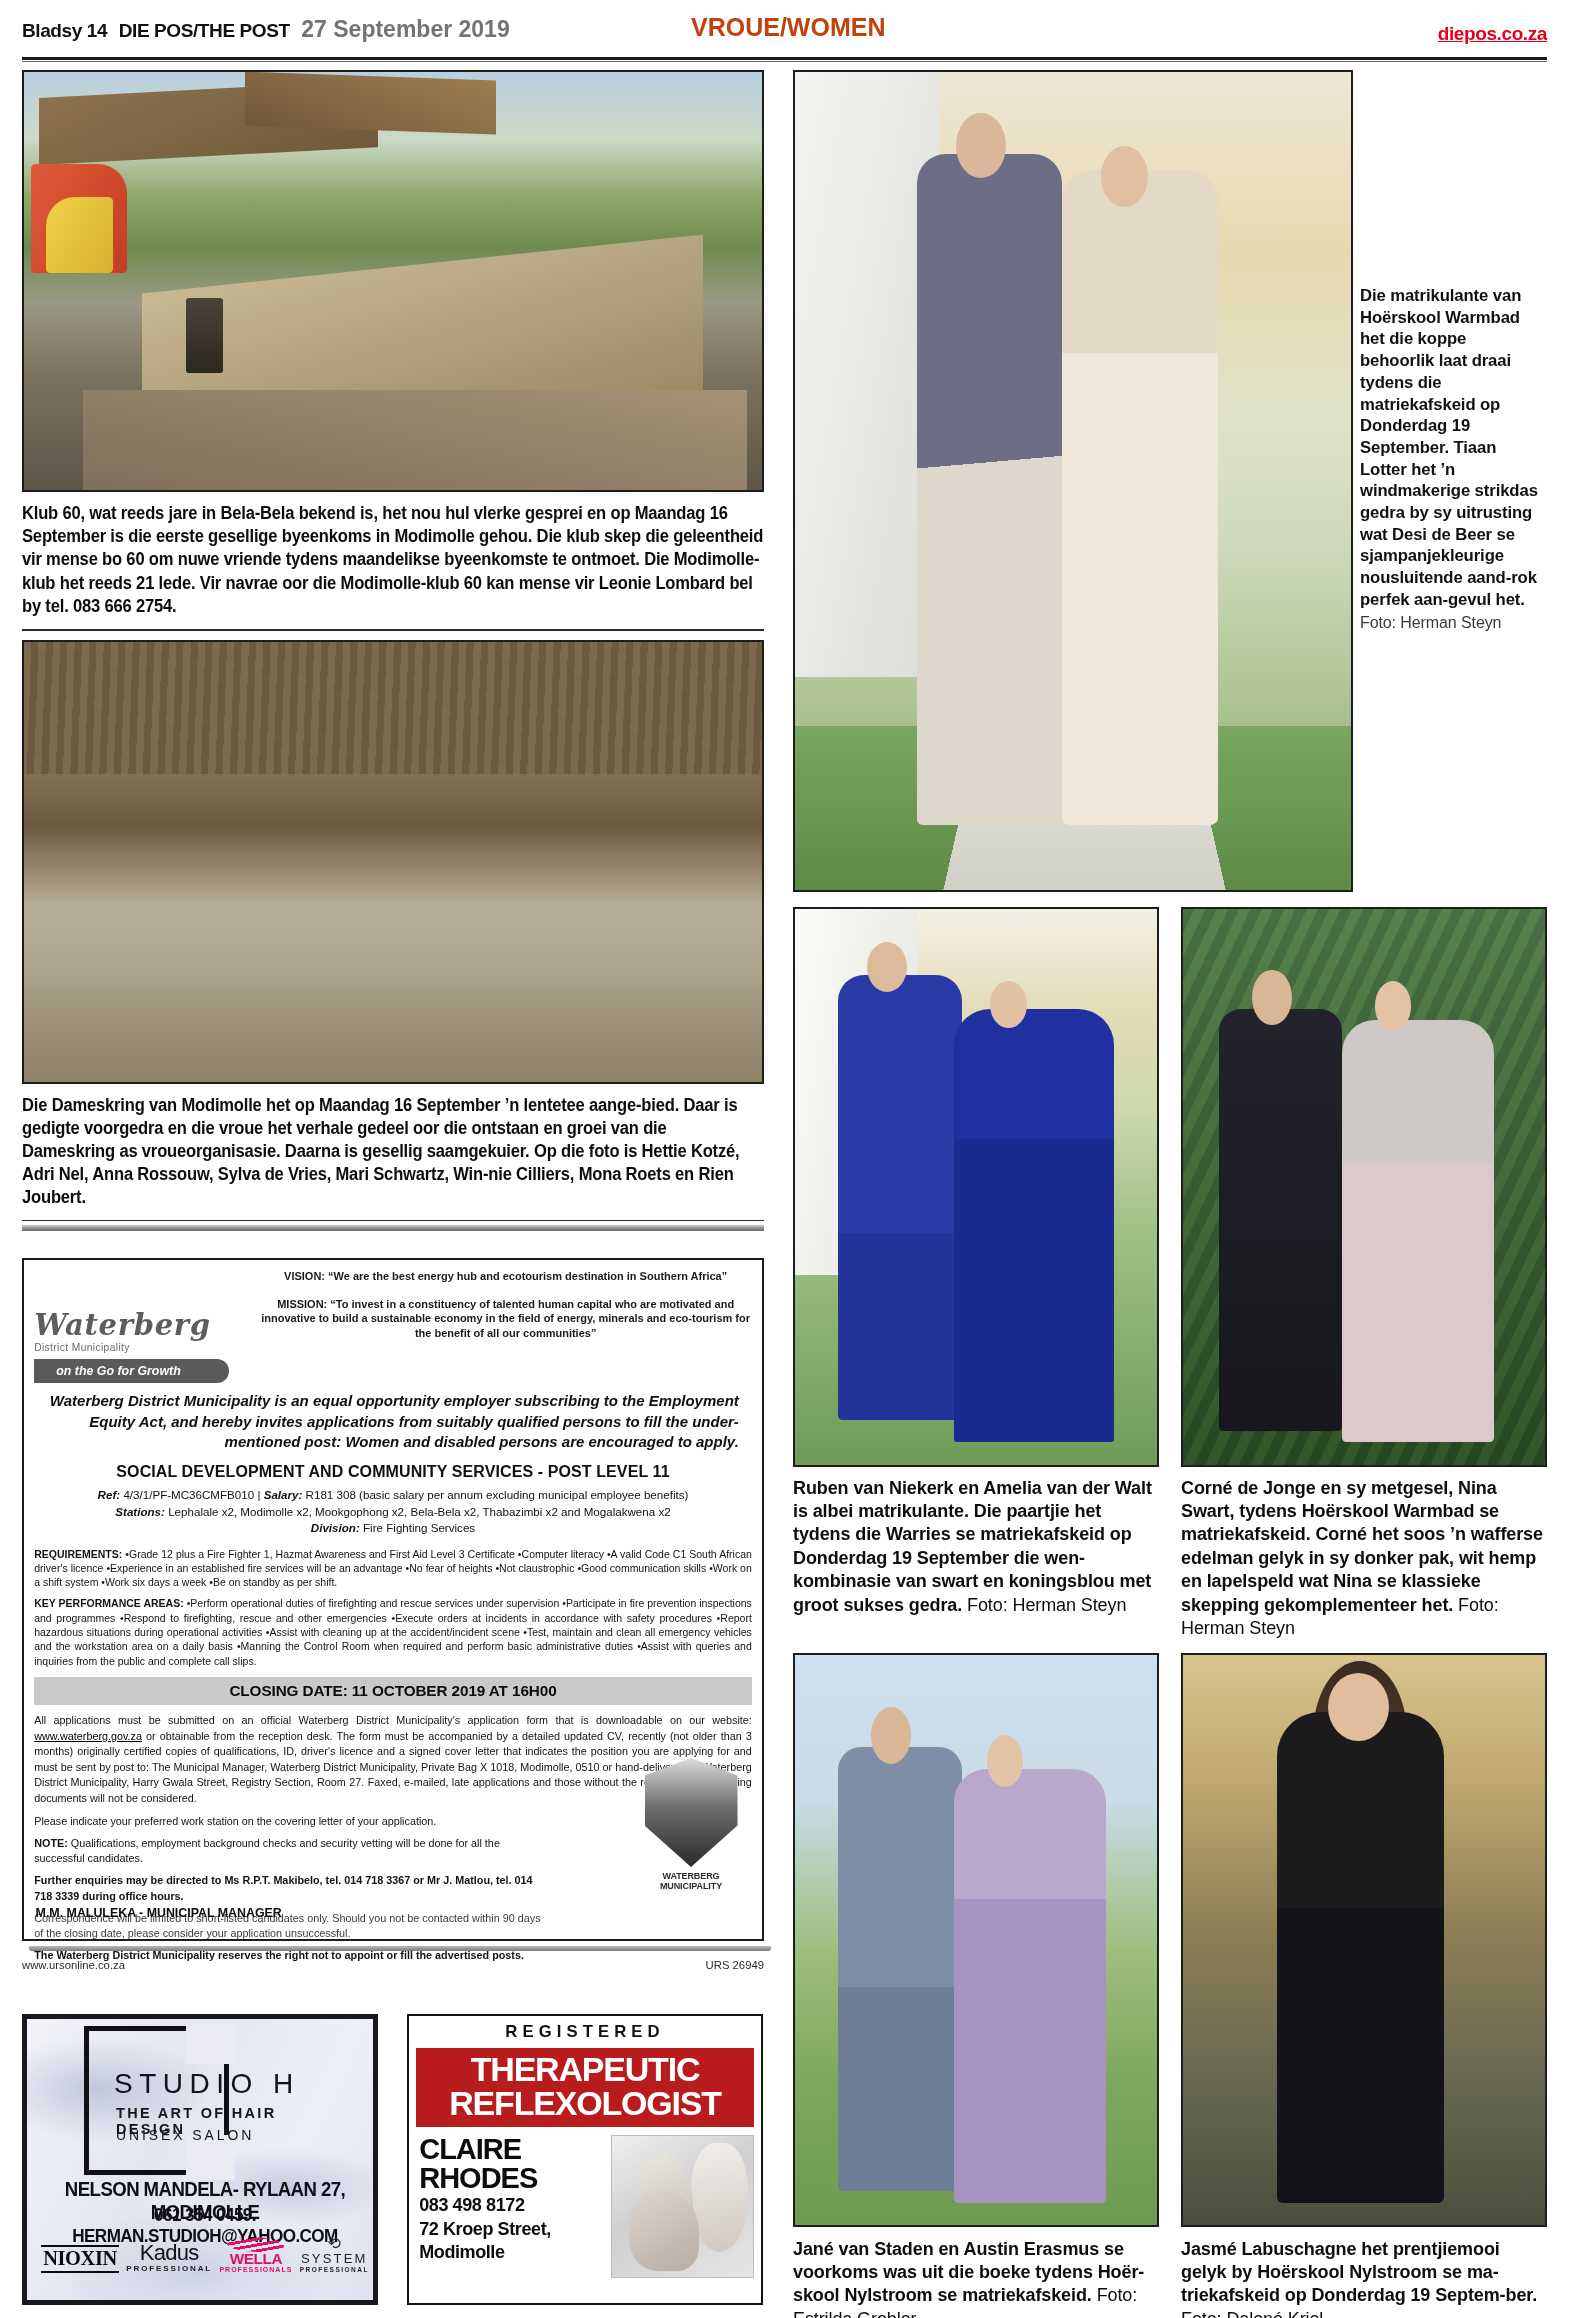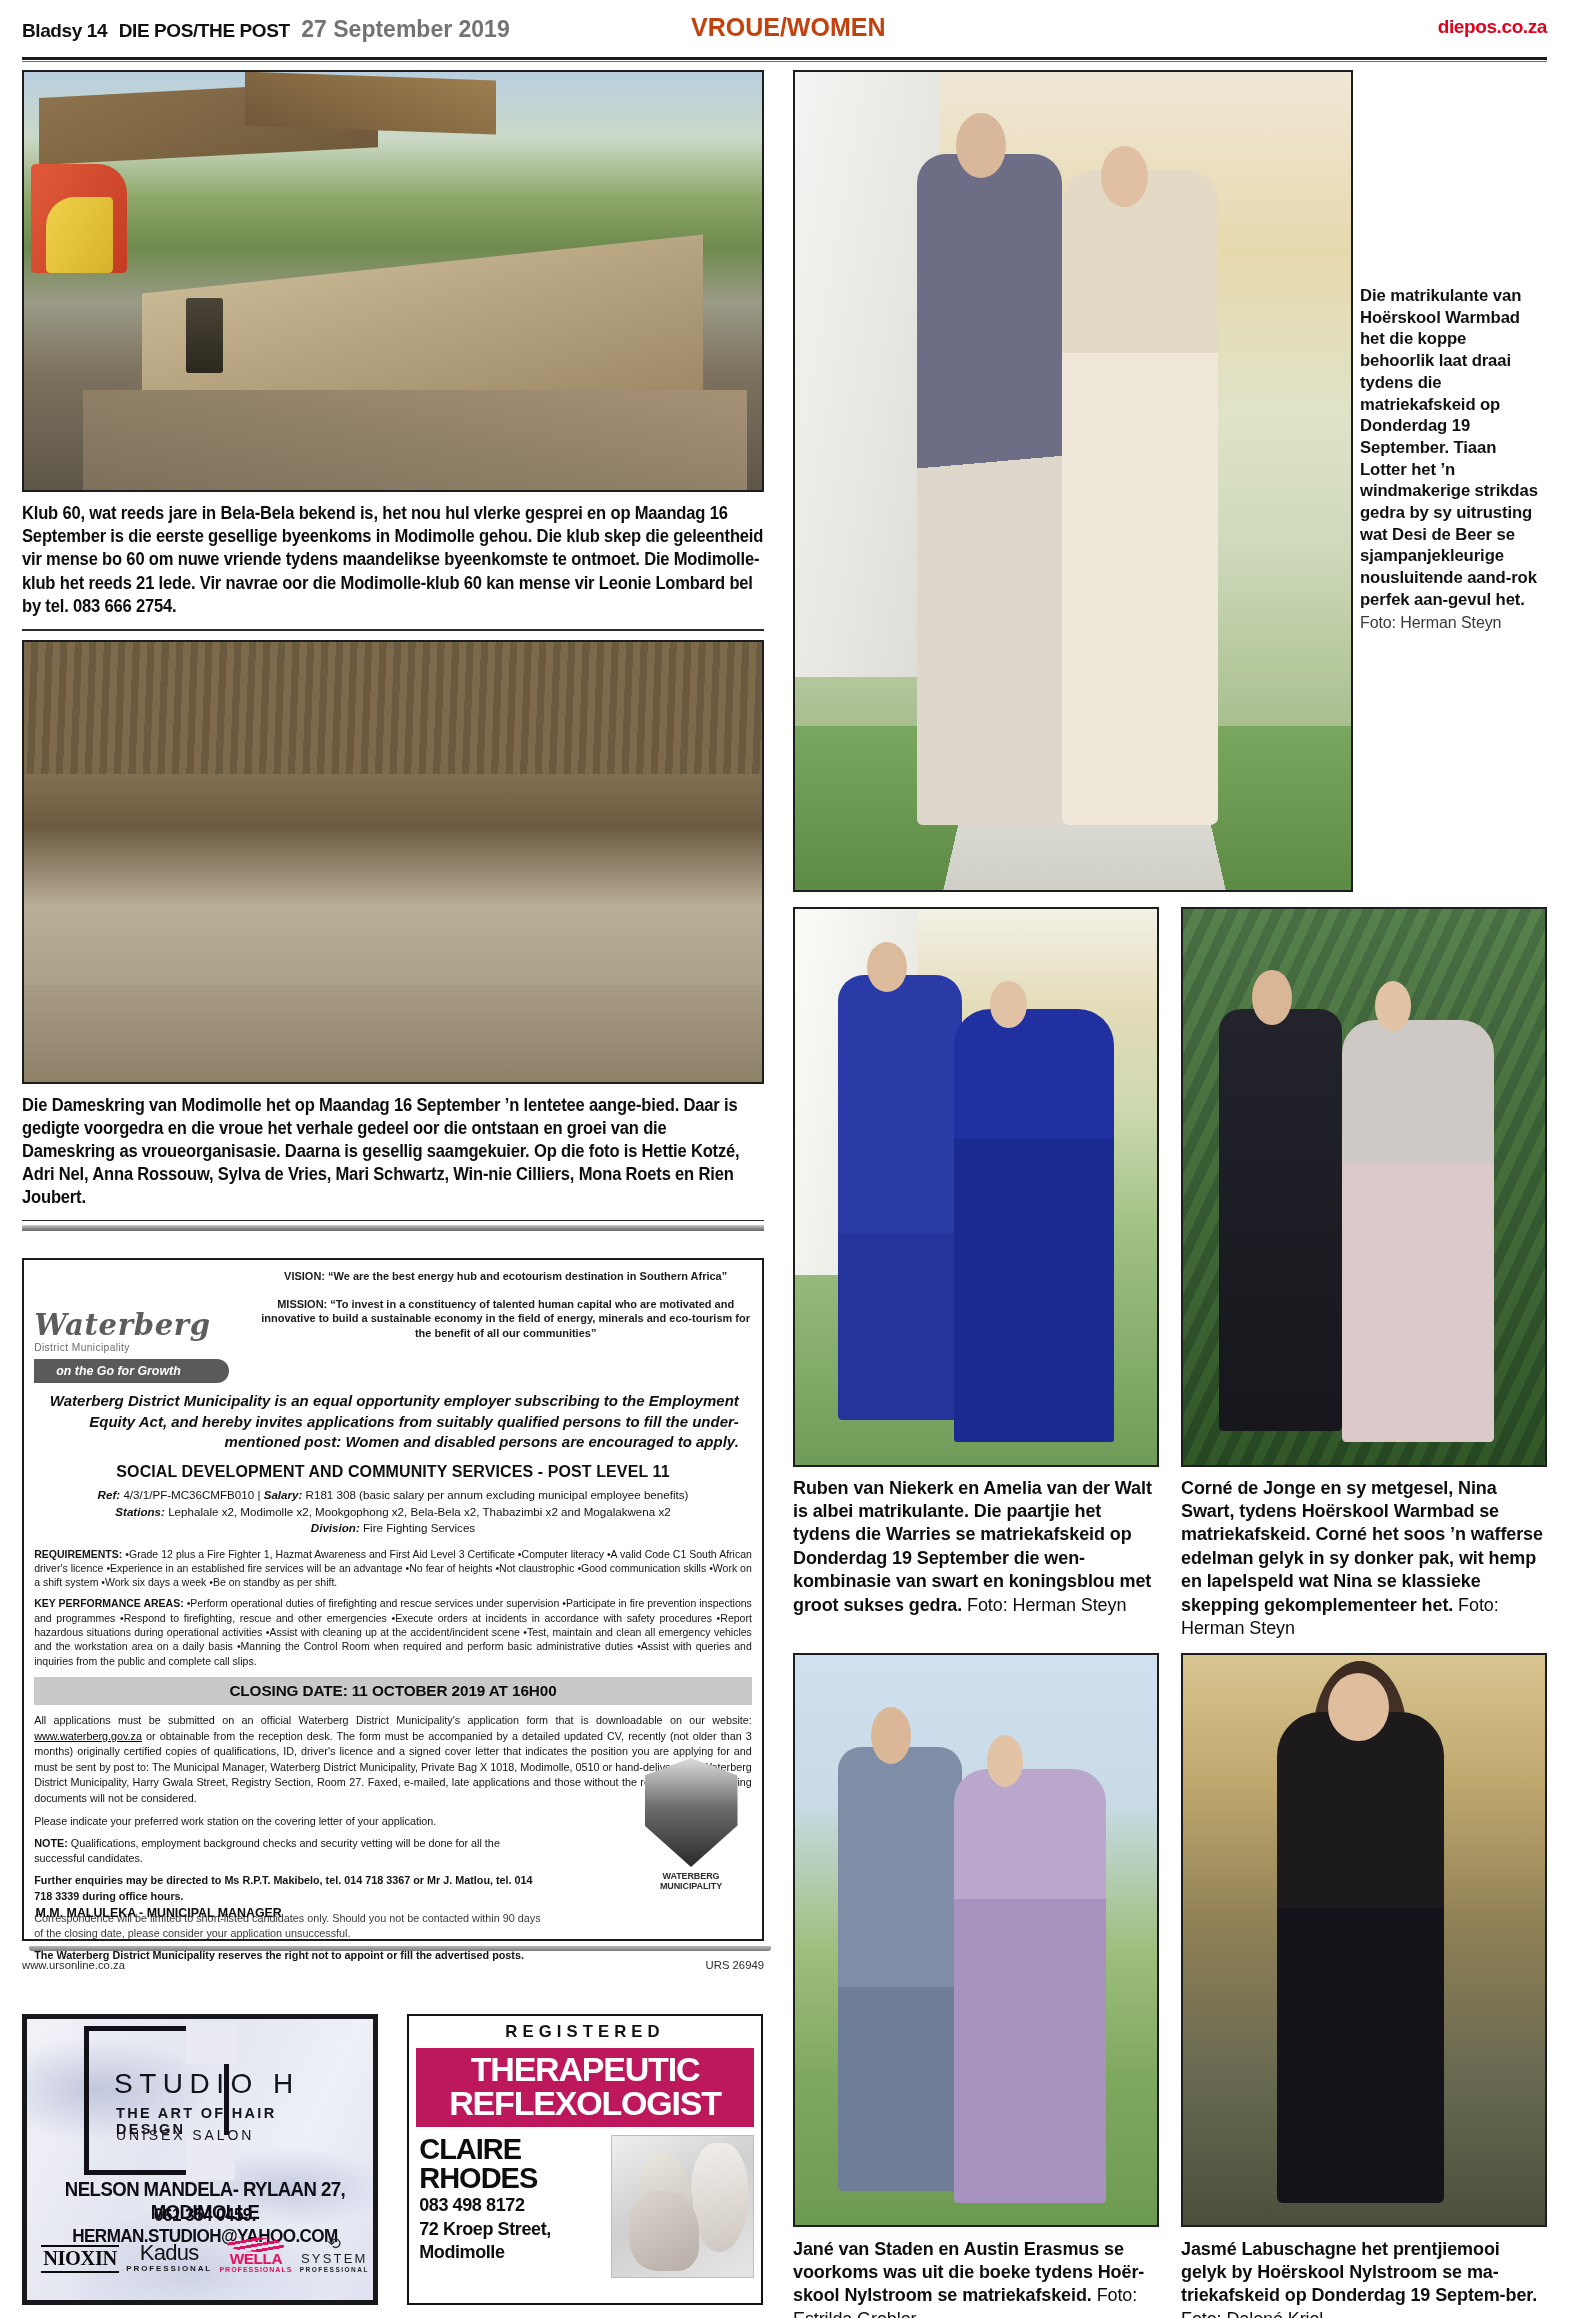--- a/index.html
+++ b/index.html
@@ -12,21 +12,21 @@
   .page { position: relative; width: 1569px; height: 2319px; background:#fff; }
 
   
   .masthead { position:absolute; left:22px; top:16px; width:1525px; height:38px; }
   .mh-left { position:absolute; left:0; top:0; display:flex; align-items:baseline; gap:11.6px; white-space:nowrap; }
   .mh-bladsy { font-weight:800; font-size:19px; letter-spacing:-0.4px; color:#111; }
   .mh-paper  { font-weight:800; font-size:19px; letter-spacing:-0.4px; color:#111; }
   .mh-date   { font-weight:700; font-size:23px; color:#737373; }
   .mh-section{ position:absolute; left:669px; top:-2.9px; font-weight:800; font-size:25px; letter-spacing:0px;
                color:#c2410c; }
-  .mh-url    { position:absolute; right:0; top:0; font-weight:800; font-size:19px; color:#e2001a; letter-spacing:-0.4px;}
+  .mh-url    { position:absolute; right:0; top:7px; font-weight:800; font-size:19px; color:#e2001a; letter-spacing:-0.4px;text-decoration:underline;}
   .mh-rule   { position:absolute; left:22px; top:57px; width:1525px; height:2.9px; background:#1a1a1a; }
   .mh-rule2  { position:absolute; left:22px; top:61px; width:1525px; height:0.7px; background:#6a6a6a; }
 
   
   .col-left   { position:absolute; left:22px;   top:70px;  width:742px; }
   .col-right  { position:absolute; left:793px; top:70px;  width:755px; }
 
   
   .photo { border:2.2px solid #1d1d1d; position:relative; overflow:hidden; background:#ddd; }
 
@@ -225,21 +225,21 @@
   .br-system { text-align:center; }
   .br-system .s0 { font-size:16px; color:#2b2b2b; line-height:.85;}
   .br-system .s1 { font-weight:400; font-size:13px; letter-spacing:2.2px; color:#1f1f1f;}
   .br-system .s2 { font-weight:600; font-size:6.5px; letter-spacing:1.5px; color:#1f1f1f;}
 
   
   .ad-reflex { position:absolute; left:407px; top:2014px; width:356px; height:291px;
                border:2.9px solid #121212; background:#fff; }
   .rf-reg { text-align:center; font-weight:700; font-size:16.7px; letter-spacing:5.1px; color:#111;
             margin-top:5.8px; }
-  .rf-band{ margin:5.8px 7.3px 0 7.3px; background:#be185d; color:#fff; text-align:center; padding:4.4px 0 7.3px; }
+  .rf-band{ margin:5.8px 7.3px 0 7.3px; background:#b91c1c; color:#fff; text-align:center; padding:4.4px 0 7.3px; }
   .rf-band .l1 { font-weight:800; font-size:34px; letter-spacing:-1.2px; line-height:1.0;}
   .rf-band .l2 { font-weight:800; font-size:34px; letter-spacing:-1.2px; line-height:1.0;}
   .rf-body{ display:flex; margin:7.3px 7.3px 0 10.2px; gap:7.3px;}
   .rf-txt { flex:1; }
   .rf-txt .n1 { font-weight:800; font-size:29px; letter-spacing:-1px; line-height:1.0; color:#0d0d0d;}
   .rf-txt .n2 { font-weight:800; font-size:29px; letter-spacing:-1px; line-height:1.0; color:#0d0d0d;}
   .rf-txt .d  { font-weight:700; font-size:18px; line-height:1.14; color:#0d0d0d; margin-top:2.9px; letter-spacing:-0.4px;}
   .rf-img { width:143px; height:143px; border:0.7px solid #bdbdbd; position:relative; overflow:hidden;
             background:linear-gradient(150deg,#efefef,#cfcfcf 45%,#e6e6e6);}
   .rf-img .foot1 { position:absolute; right:4.4px; top:7.3px; width:57px; height:109px;

